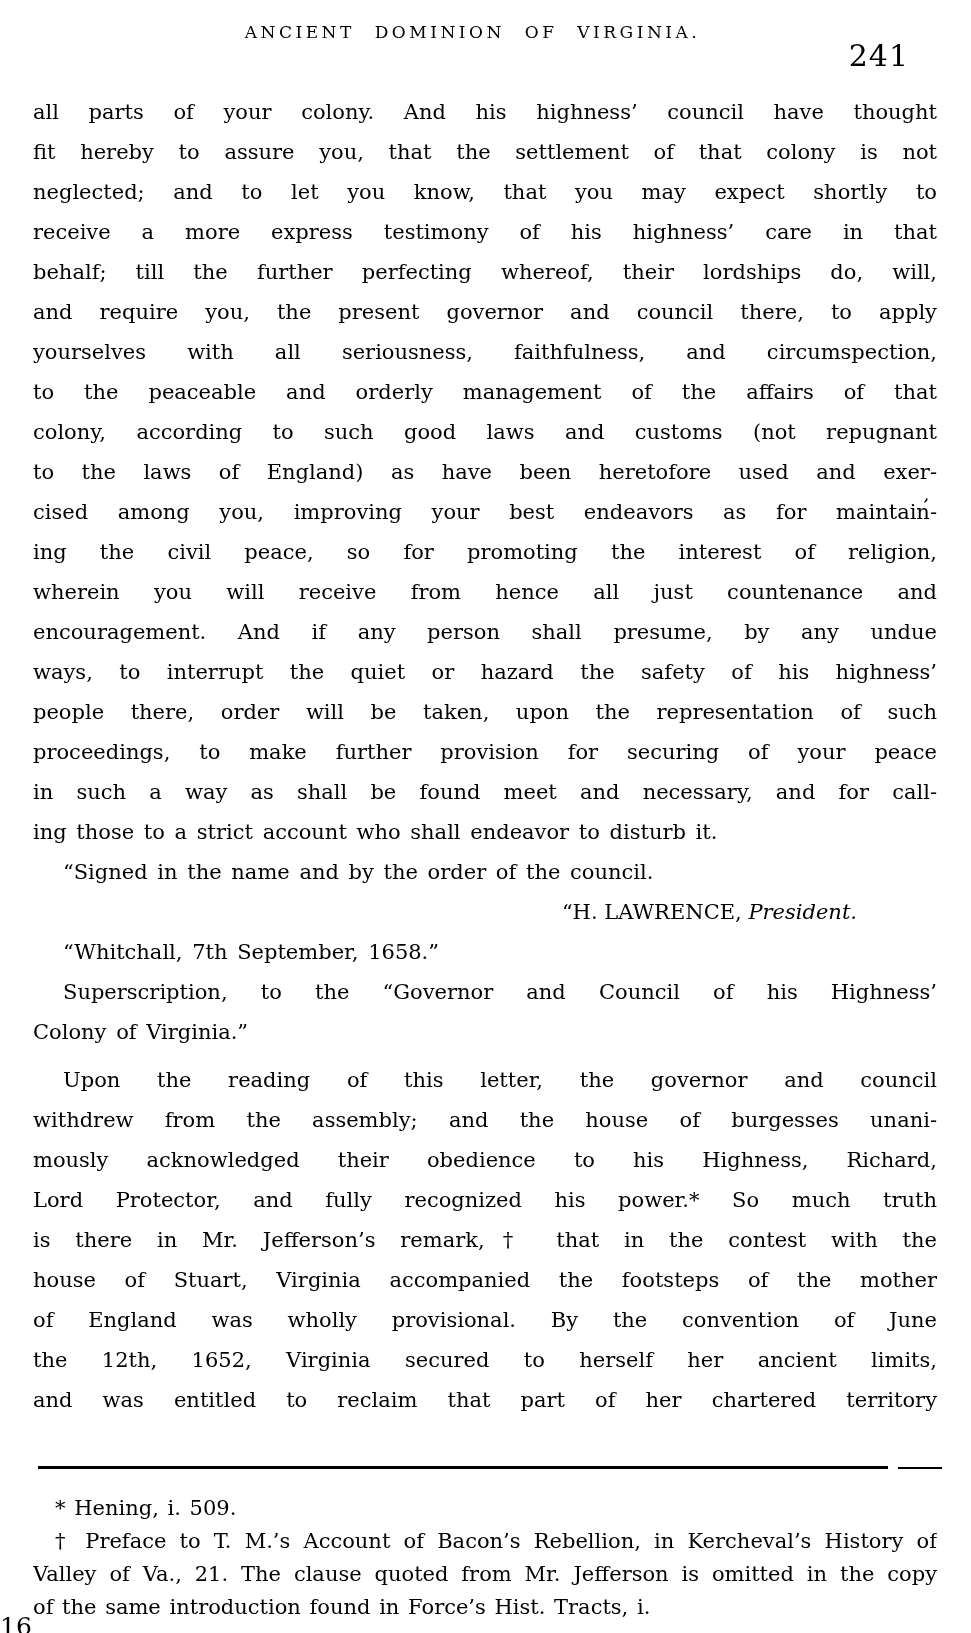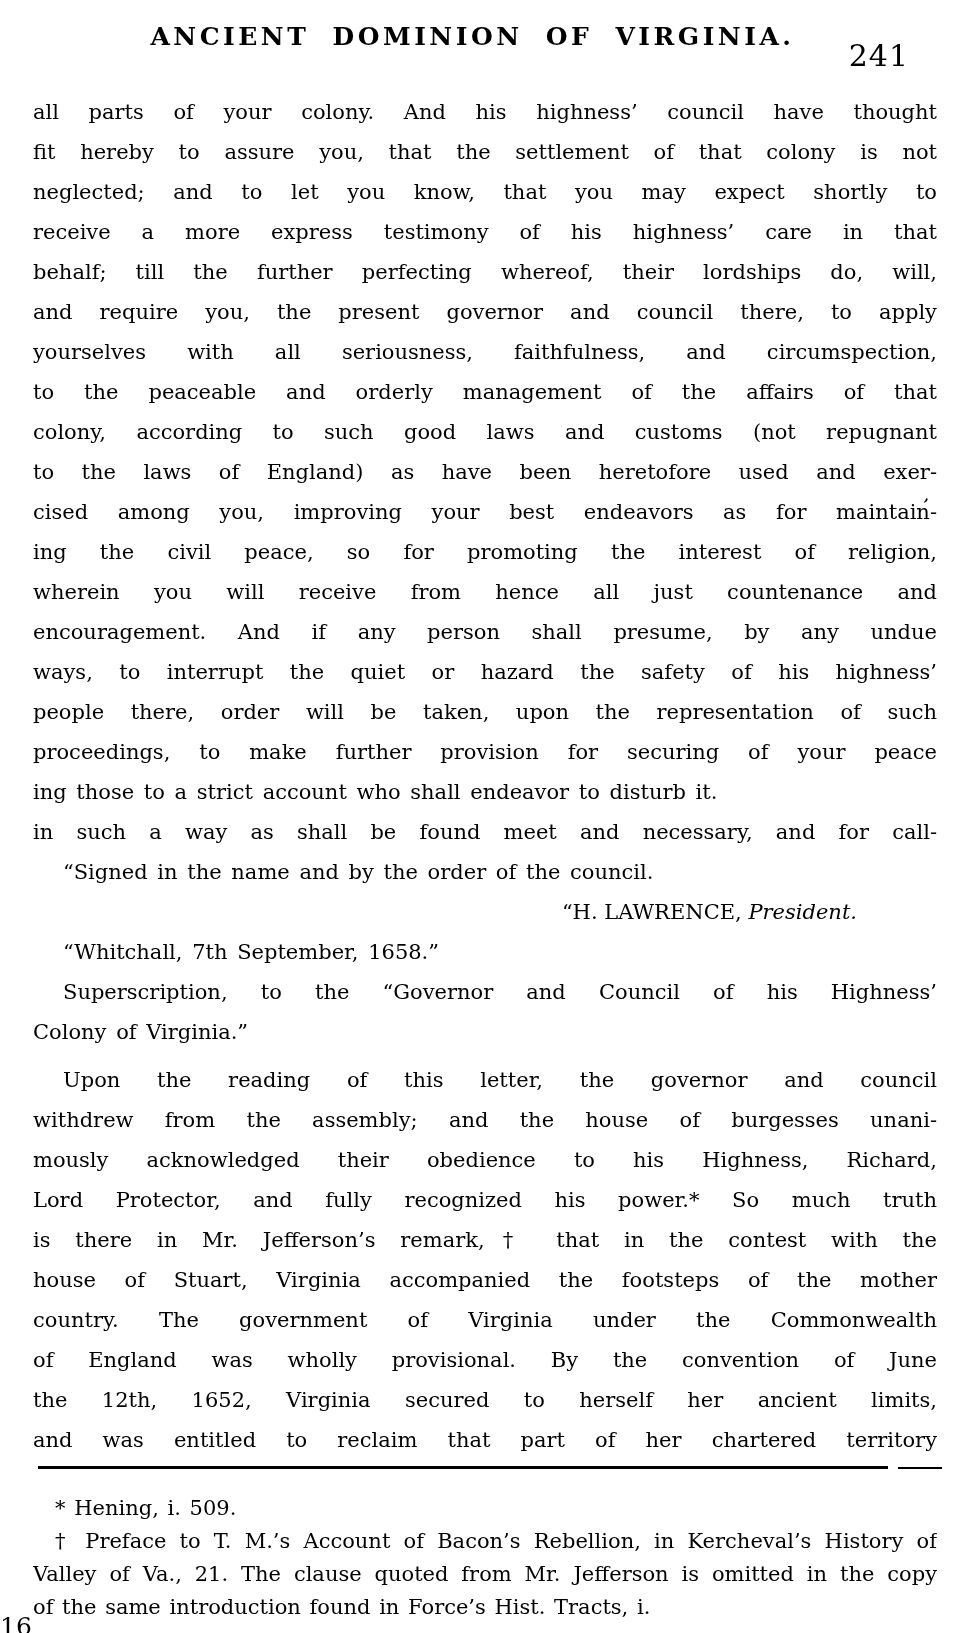--- a/index.html
+++ b/index.html
@@ -9,24 +9,24 @@
     color: #000000;
     font-family: "DejaVu Serif", serif;
     position: relative;
     overflow: hidden;
   }
   .page { position: absolute; inset: 0; }
 
   
   .header { position: absolute; top: 22px; left: 0; right: 26px; text-align: center; }
   .header-title {
-    font-size: 25px;
+    font-size: 17px;
     letter-spacing: 3.5px;
     word-spacing: 11px;
-    font-weight: 700;
+    font-weight: 400;
   }
   .page-number {
     position: absolute; top: 14px; right: 62px;
     font-size: 30px;
     letter-spacing: 1px;
     margin-top: 24px;
   }
 
   
   .main {
@@ -98,41 +98,40 @@
     <div class="line j">to the peaceable and orderly management of the affairs of that</div>
     <div class="line j">colony, according to such good laws and customs (not repugnant</div>
     <div class="line j">to the laws of England) as have been heretofore used and exer-</div>
     <div class="line j">cised among you, improving your best endeavors as for maintain-</div>
     <div class="line j">ing the civil peace, so for promoting the interest of religion,</div>
     <div class="line j">wherein you will receive from hence all just countenance and</div>
     <div class="line j">encouragement. And if any person shall presume, by any undue</div>
     <div class="line j">ways, to interrupt the quiet or hazard the safety of his highness’</div>
     <div class="line j">people there, order will be taken, upon the representation of such</div>
     <div class="line j">proceedings, to make further provision for securing of your peace</div>
+    <div class="line j">in such a way as shall be found meet and necessary, and for call-</div>
     <div class="line nj">ing those to a strict account who shall endeavor to disturb it.</div>
-    <div class="line j">in such a way as shall be found meet and necessary, and for call-</div>
 
     <div class="line nj ind">“Signed in the name and by the order of the council.</div>
 
     <div class="line sig">
       <span>“H. LAWRENCE, </span><span class="italic">President.</span>
     </div>
 
     <div class="line nj ind">“Whitchall, 7th September, 1658.”</div>
 
     <div class="line j ind">Superscription, to the “Governor and Council of his Highness’</div>
     <div class="line nj">Colony of Virginia.”</div>
 
     <div class="line j ind pgap">Upon the reading of this letter, the governor and council</div>
     <div class="line j">withdrew from the assembly; and the house of burgesses unani-</div>
     <div class="line j">mously acknowledged their obedience to his Highness, Richard,</div>
     <div class="line j">Lord Protector, and fully recognized his power.* So much truth</div>
     <div class="line j">is there in Mr. Jefferson’s remark,† that in the contest with the</div>
     <div class="line j">house of Stuart, Virginia accompanied the footsteps of the mother</div>
-    <div class="line j">country. The government of Virginia under the Commonwealth</div>
     <div class="line j">of England was wholly provisional. By the convention of June</div>
     <div class="line j">the 12th, 1652, Virginia secured to herself her ancient limits,</div>
     <div class="line j">and was entitled to reclaim that part of her chartered territory</div>
   </div>
 
   <div class="rule-main"></div>
   <div class="rule-dash"></div>
 
   <div class="footnotes">
     <div class="fline nj ind">* Hening, i. 509.</div>

